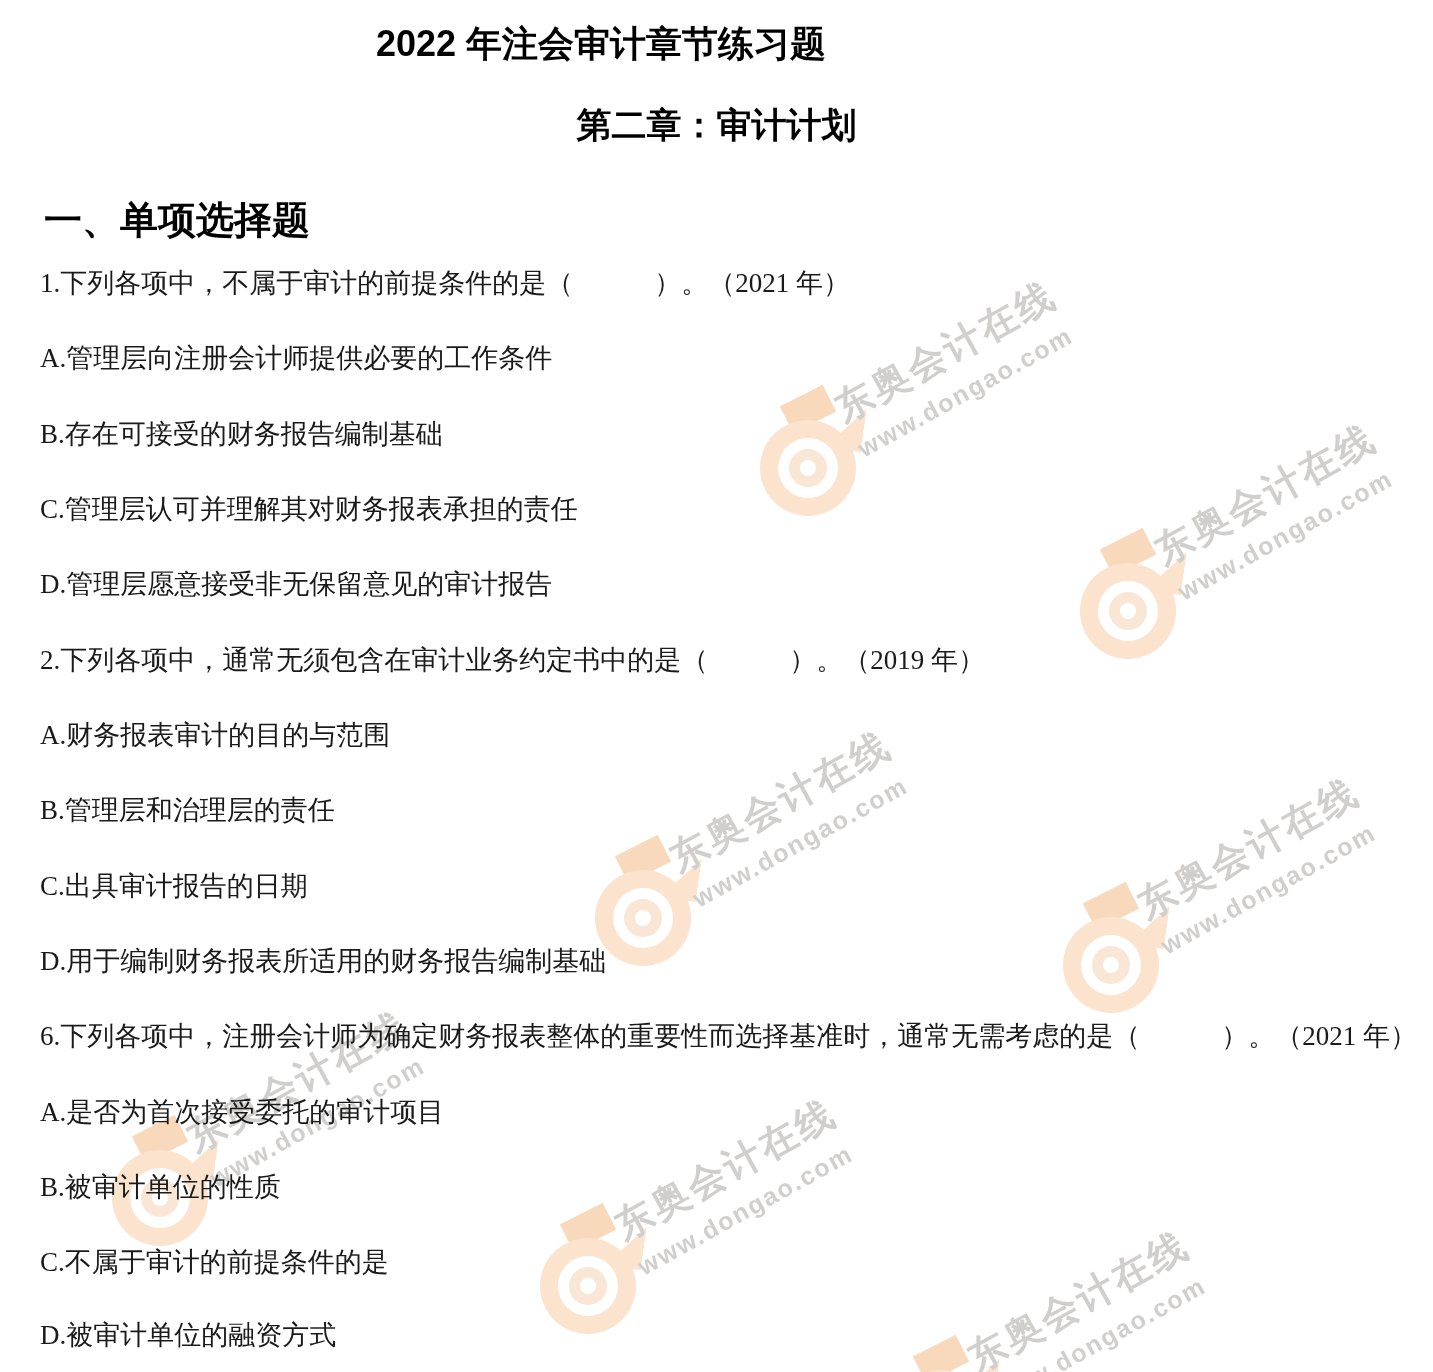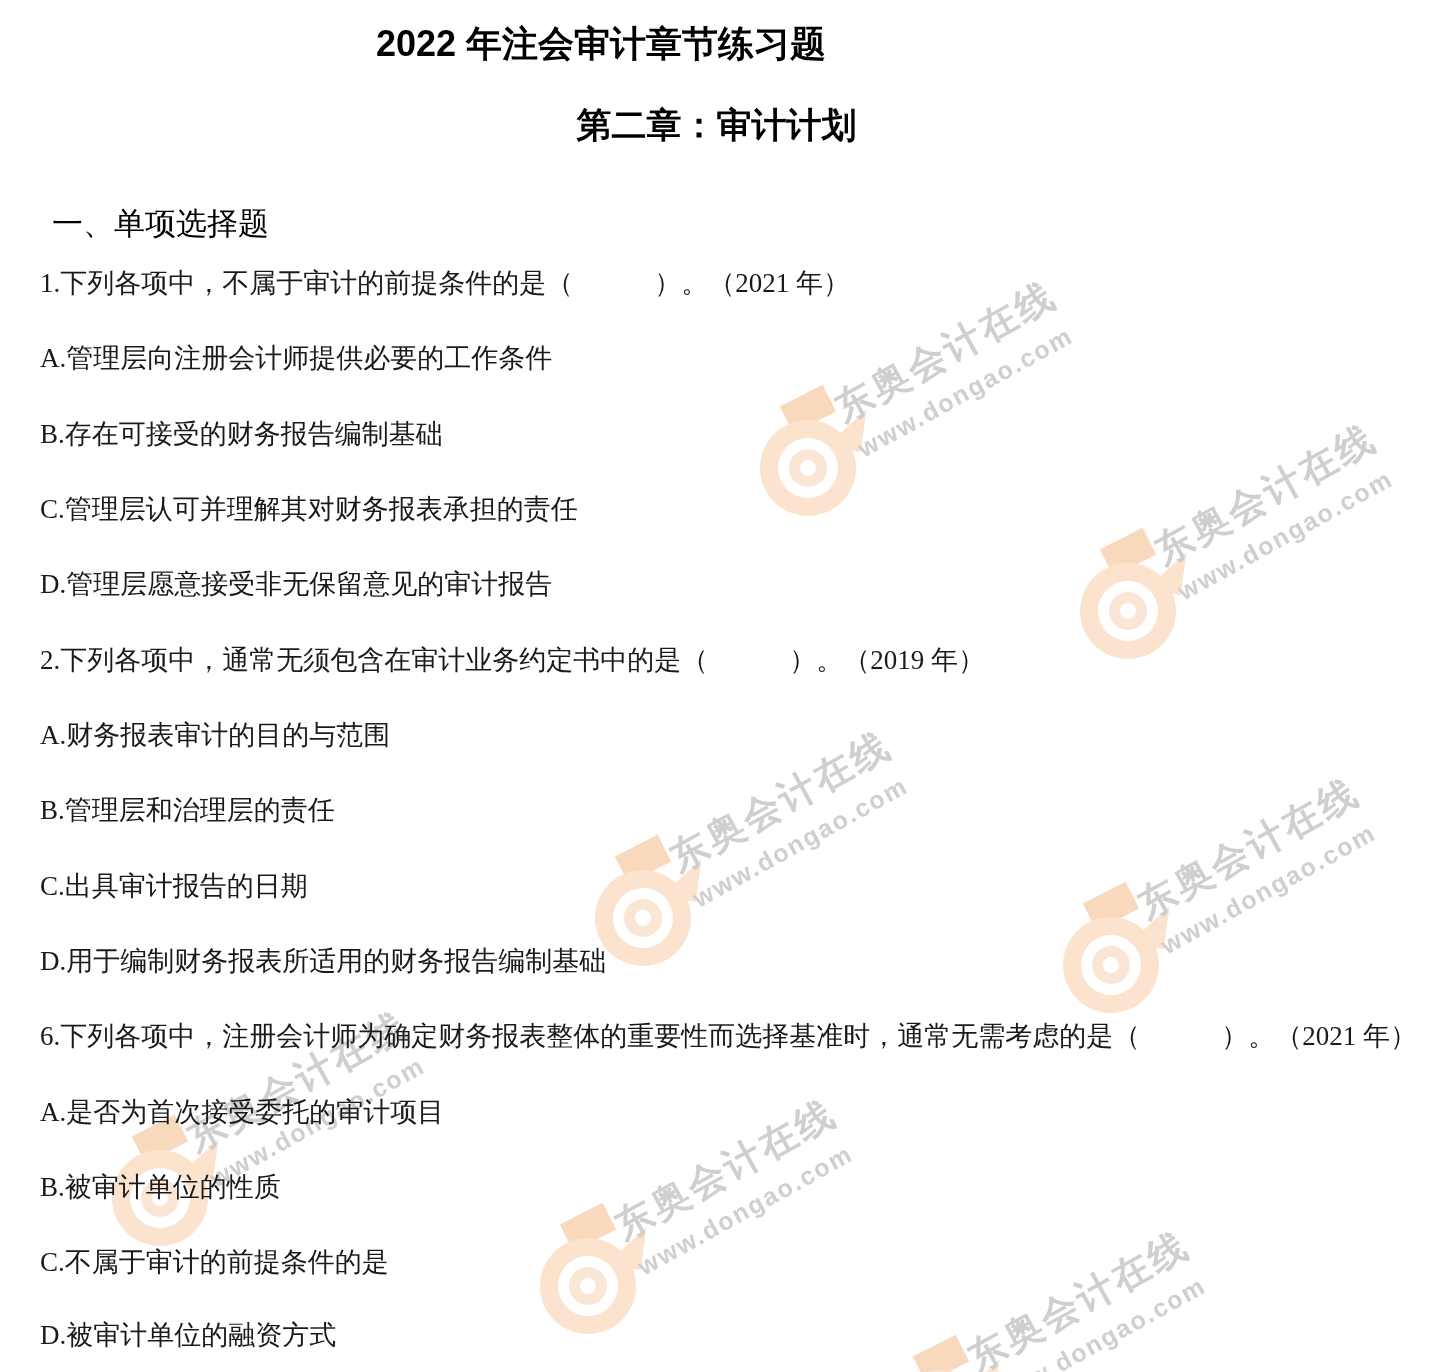--- a/index.html
+++ b/index.html
@@ -98,24 +98,24 @@
     margin: 0;
     text-align: center;
     font-family: Liberation Sans, sans-serif;
     font-weight: bold;
     font-size: 35px;
     color: #000000;
     white-space: nowrap;
   }
   .section-heading {
     position: absolute; left: 40px; top: 191px;
-    margin: 12px;
-    font-family: "Liberation Sans", sans-serif;
-    font-weight: normal;
-    font-size: 31px;
+    margin: 4px;
+    font-family: "Liberation Sans", sans-serif;
+    font-weight: bold;
+    font-size: 38px;
     color: #000000;
     white-space: nowrap;
   }
   .line {
     position: absolute; left: 40px;
     font-family: "Liberation Serif", serif;
     font-size: 27px;
     line-height: 34px;
     color: #1a1a1a;
     white-space: nowrap;

